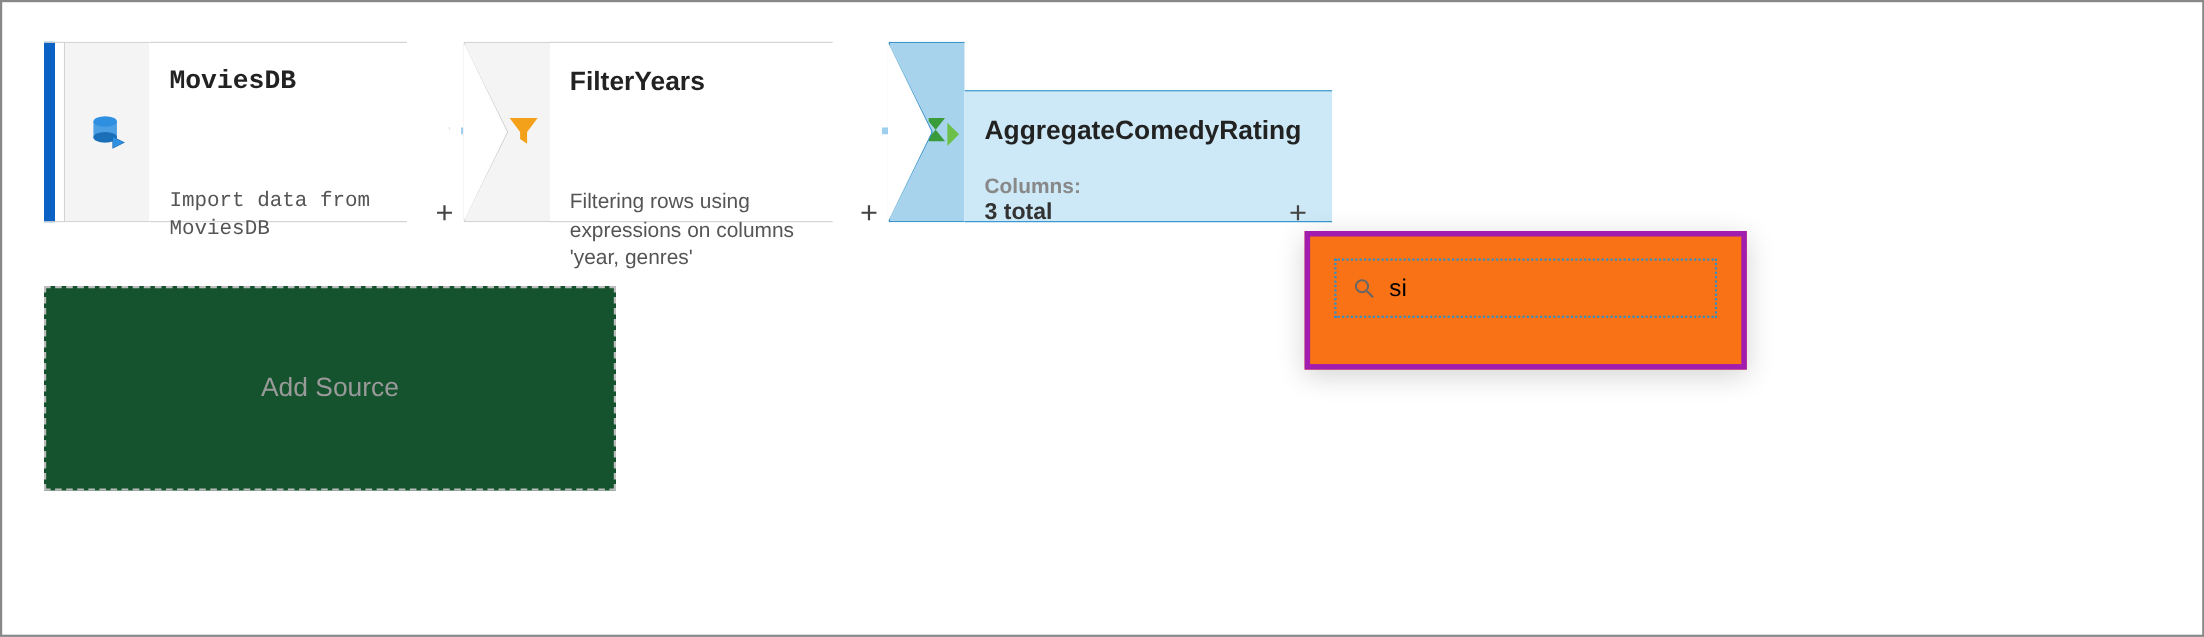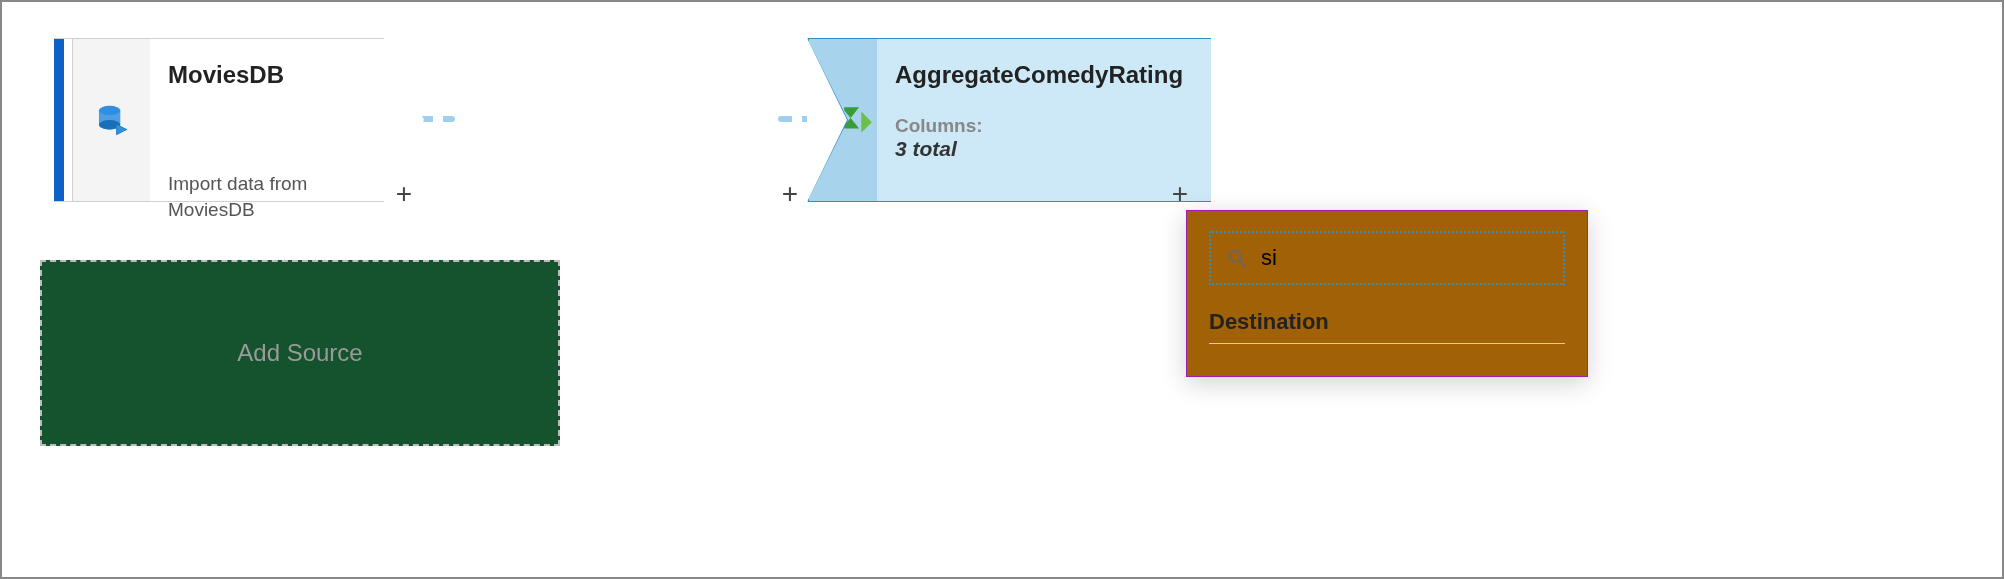--- a/index.html
+++ b/index.html
@@ -93,37 +93,37 @@
     top: 0;
     width: 41px;
     height: 164px;
     background: #d0d0d0;
     clip-path: polygon(0 0, 100% 50%, 0 100%);
     z-index: 1;
     pointer-events: none;
   }
 
   .node.selected .iconcol { background: #a7d3ec; border-color: #2f8fc9; }
-  .node.selected .body { background: #cde8f6; border-color: #2f8fc9; }
+  .node.selected .body { background: #cde8f6; border-color: #2f8fc9; margin-top: 44px; }
   .node.selected .chevron-right { background: #cde8f6; }
 
   .title {
     font-size: 24px;
     font-weight: 600;
     color: #222;
     margin-bottom: 34px;
   }
   .desc {
     font-size: 19px;
     color: #555;
     line-height: 1.35;
     margin-top: 48px;
   }
   .label-muted { color: #888; font-size: 19px; font-weight: bold; }
-  .label-strong { color: #333; font-size: 21px; font-weight: 600; font-style: italic; }
+  .label-strong { color: #333; font-size: 21px; font-weight: 600; }
 
   
   .plus {
     position: absolute;
     font-size: 28px;
     color: #444;
     width: 28px; height: 28px;
     display: flex; align-items: center; justify-content: center;
     cursor: pointer;
     user-select: none;
@@ -154,22 +154,22 @@
     background: #14532d;
     cursor: pointer;
   }
 
   
   .popup {
     position: absolute;
     left: 1184px;
     top: 208px;
     width: 402px;
-    background: #a16207;
-    border: 1px solid #a21caf;
+    background: #f97316;
+    border: 5px solid #a21caf;
     box-shadow: 0 6px 24px rgba(0,0,0,0.18);
     padding: 20px 22px 18px 22px;
   }
   .search {
     display: flex;
     align-items: center;
     gap: 12px;
     border: 2px dotted #2f8fc9;
     padding: 8px 14px;
     margin-bottom: 24px;
@@ -204,21 +204,21 @@
   .ic.lg { width: 40px; height: 40px; }
 </style>
 </head>
 <body>
 
 <div class="canvas">
 
   <div class="connector" style="left:393px; width:60px;"></div>
   <div class="connector" style="left:776px; width:60px;"></div>
 
-  <div class="node source" style="left:52px; top:36px; width:370px;">
+  <div class="node source" style="left:38px; top:36px; width:370px;font-family:Liberation Mono, monospace;">
     <div class="leftbar"></div>
     <div class="leftbar2"></div>
     <div class="iconcol">
       <span class="ic lg">
         <svg viewBox="0 0 32 32" width="38" height="38">
           <ellipse cx="14" cy="8" rx="9" ry="4" fill="#2f8fe0"></ellipse>
           <path d="M5 8v12c0 2.2 4 4 9 4s9-1.8 9-4V8" fill="#2f8fe0" opacity="0.85"></path>
           <ellipse cx="14" cy="20" rx="9" ry="4" fill="#1a6fb8"></ellipse>
           <path d="M20 20l8 4-8 4z" fill="#ffffff" stroke="#1a6fb8" stroke-width="1"></path>
           <path d="M20 20l8 4-8 4z" fill="#2f8fe0"></path>
@@ -226,20 +226,36 @@
       </span>
     </div>
     <div class="body">
       <div class="title">MoviesDB</div>
       <div class="desc">Import data from MoviesDB</div>
     </div>
     <div class="chevron-right"></div>
   </div>
   <div class="plus" style="left:388px; top:178px;">+</div>
 
+  <div class="node" style="left:420px; top:36px; width:375px;">
+    <div class="notch-left-border"></div>
+    <div class="notch-left"></div>
+    <div class="iconcol" style="padding-left:28px;">
+      <span class="ic lg">
+        <svg viewBox="0 0 32 32" width="34" height="34">
+          <path d="M4 4h24l-9 12v10l-6-4V16z" fill="#f3a01a"></path>
+        </svg>
+      </span>
+    </div>
+    <div class="body">
+      <div class="title">FilterYears</div>
+      <div class="desc">Filtering rows using expressions on columns 'year, genres'</div>
+    </div>
+    <div class="chevron-right"></div>
+  </div>
   <div class="plus" style="left:774px; top:178px;">+</div>
 
   <div class="node selected" style="left:806px; top:36px; width:360px;">
     <div class="notch-left-border" style="background:#2f8fc9;"></div>
     <div class="notch-left"></div>
     <div class="iconcol" style="padding-left:28px;">
       <span class="ic lg">
         <svg viewBox="0 0 32 32" width="34" height="34">
           <path d="M4 4h14l-8 10 8 10H4v-3l6-7-6-7z" fill="#3a9b3a"></path>
           <path d="M20 8l10 10-10 10z" fill="#6cc04a"></path>
@@ -262,16 +278,15 @@
   <div class="popup">
     <div class="search">
       <span class="ic">
         <svg viewBox="0 0 24 24" width="22" height="22">
           <circle cx="10" cy="10" r="6" fill="none" stroke="#666" stroke-width="2"></circle>
           <line x1="15" y1="15" x2="21" y2="21" stroke="#666" stroke-width="2"></line>
         </svg>
       </span>
       <input type="text" value="si" style="">
     </div>
-    <div class="section">Destination</div>
   </div>
 
 </div>
 
 </body></html>

